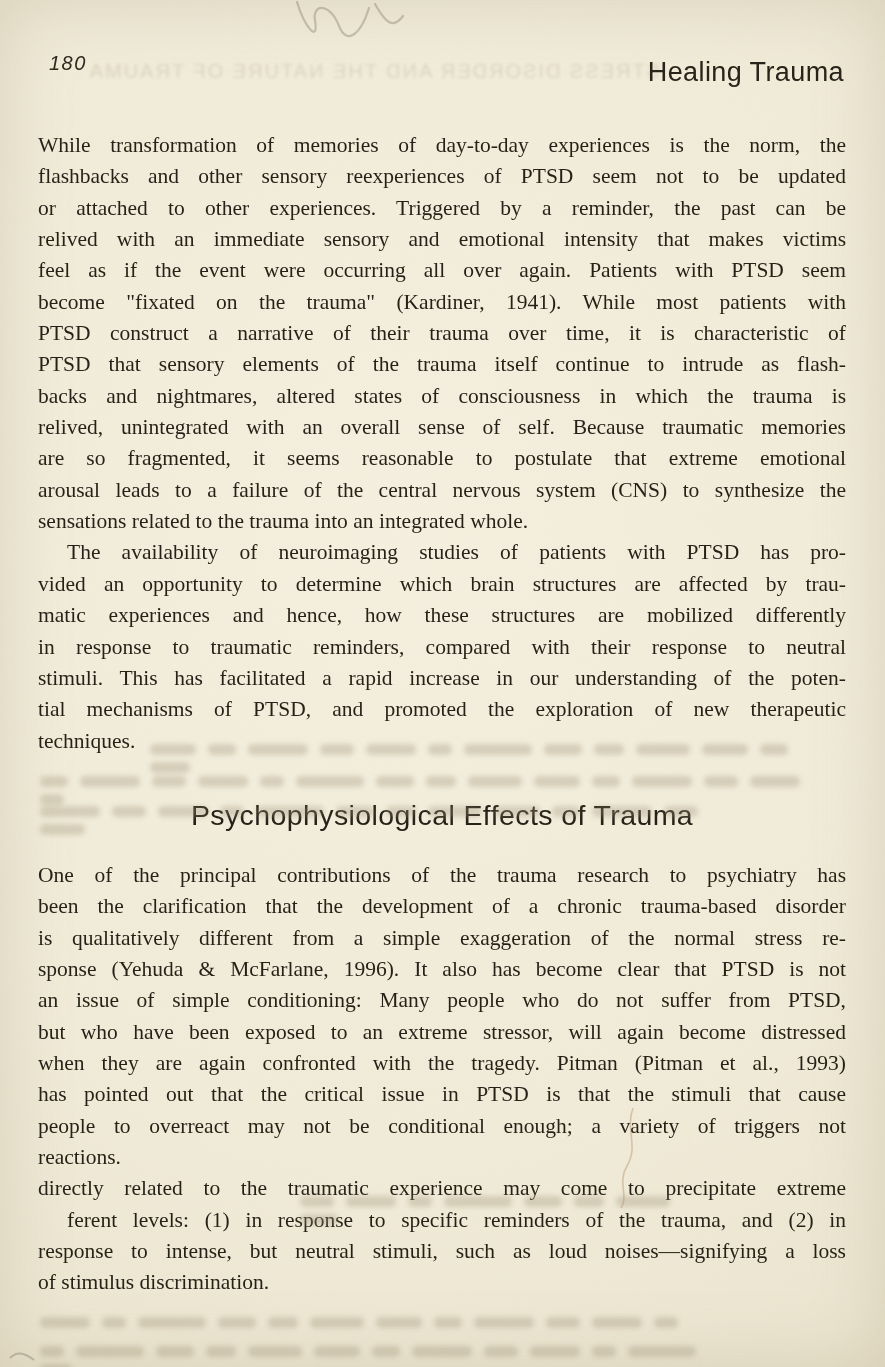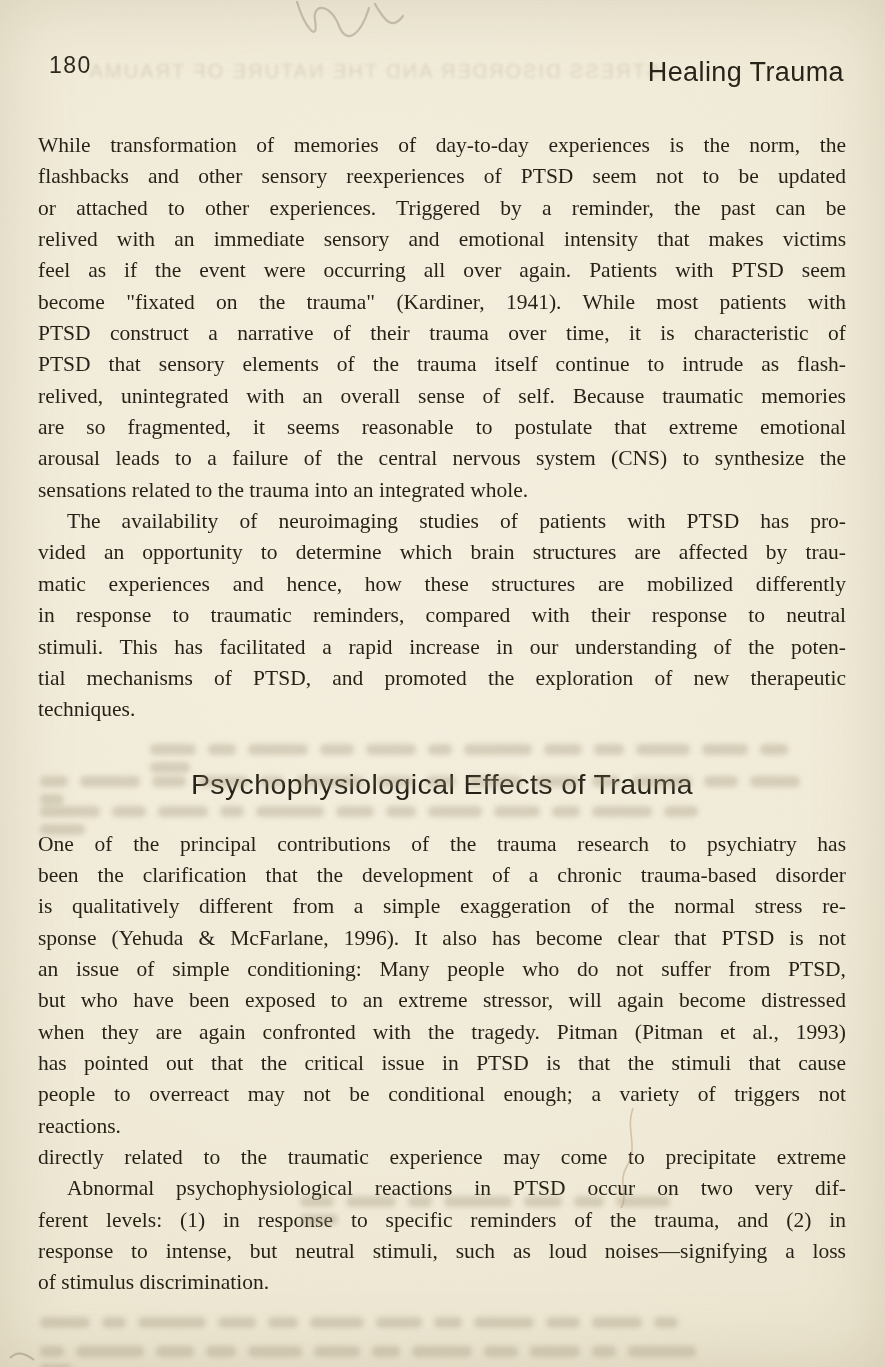--- a/index.html
+++ b/index.html
@@ -11,21 +11,21 @@
       radial-gradient(ellipse 120% 90% at 45% 38%, #f5f0df 0%, #f1ebd8 52%, #eae3cc 92%, #e5ddc4 100%);
     overflow:hidden;
     color:#241f15;
     box-shadow: inset 0 0 70px rgba(160,148,112,0.28);
   }
 
   
   .page-number {
     position:absolute; left:49px; top:52px;
     font-family:"Liberation Sans", sans-serif;
-    font-size:23px; letter-spacing:1.5px; color:#2a261b;
+    font-size:20px; letter-spacing:1.5px; color:#2a261b;font-style:italic;
   }
   .running-head {
     position:absolute; right:41px; top:57px;
     font-family:"Liberation Sans", sans-serif;
     font-size:27px; letter-spacing:0.4px; color:#262117;
   }
 
   
   .body-col {
     position:absolute; left:38px; top:130px; width:808px;
@@ -91,20 +91,21 @@
   <div class="body-col">
     <div class="para">
         <div class="line">While transformation of memories of day-to-day experiences is the norm, the</div>
         <div class="line">flashbacks and other sensory reexperiences of PTSD seem not to be updated</div>
         <div class="line">or attached to other experiences. Triggered by a reminder, the past can be</div>
         <div class="line">relived with an immediate sensory and emotional intensity that makes victims</div>
         <div class="line">feel as if the event were occurring all over again. Patients with PTSD seem</div>
         <div class="line">become "fixated on the trauma" (Kardiner, 1941). While most patients with</div>
         <div class="line">PTSD construct a narrative of their trauma over time, it is characteristic of</div>
         <div class="line">PTSD that sensory elements of the trauma itself continue to intrude as flash-</div>
+        <div class="line">backs and nightmares, altered states of consciousness in which the trauma is</div>
         <div class="line">relived, unintegrated with an overall sense of self. Because traumatic memories</div>
         <div class="line">are so fragmented, it seems reasonable to postulate that extreme emotional</div>
         <div class="line">arousal leads to a failure of the central nervous system (CNS) to synthesize the</div>
         <div class="line last">sensations related to the trauma into an integrated whole.</div>
       </div>
     <div class="para indent">
         <div class="line">The availability of neuroimaging studies of patients with PTSD has pro-</div>
         <div class="line">vided an opportunity to determine which brain structures are affected by trau-</div>
         <div class="line">matic experiences and hence, how these structures are mobilized differently</div>
         <div class="line">in response to traumatic reminders, compared with their response to neutral</div>
@@ -120,21 +121,20 @@
         <div class="line">sponse (Yehuda &amp; McFarlane, 1996). It also has become clear that PTSD is not</div>
         <div class="line">an issue of simple conditioning: Many people who do not suffer from PTSD,</div>
         <div class="line">but who have been exposed to an extreme stressor, will again become distressed</div>
         <div class="line">when they are again confronted with the tragedy. Pitman (Pitman et al., 1993)</div>
         <div class="line">has pointed out that the critical issue in PTSD is that the stimuli that cause</div>
         <div class="line">people to overreact may not be conditional enough; a variety of triggers not</div>
         <div class="line last">reactions.</div>
         <div class="line">directly related to the traumatic experience may come to precipitate extreme</div>
       </div>
     <div class="para indent">
-        <div class="line">Abnormal psychophysiological reactions in PTSD occur on two very dif-</div>
         <div class="line">ferent levels: (1) in response to specific reminders of the trauma, and (2) in</div>
         <div class="line">response to intense, but neutral stimuli, such as loud noises—signifying a loss</div>
         <div class="line last">of stimulus discrimination.</div>
       </div>
   </div>
 
   <svg class="artifact" style="left:235px; top:0;" width="190" height="62">
     <path d="M62,2 C70,28 84,44 80,20 C77,4 95,2 104,26 C112,46 126,34 134,8 M140,4 C150,22 158,30 168,16" fill="none" stroke="rgba(125,118,100,0.38)" stroke-width="2.2" stroke-linecap="round"></path>
   </svg>
 

